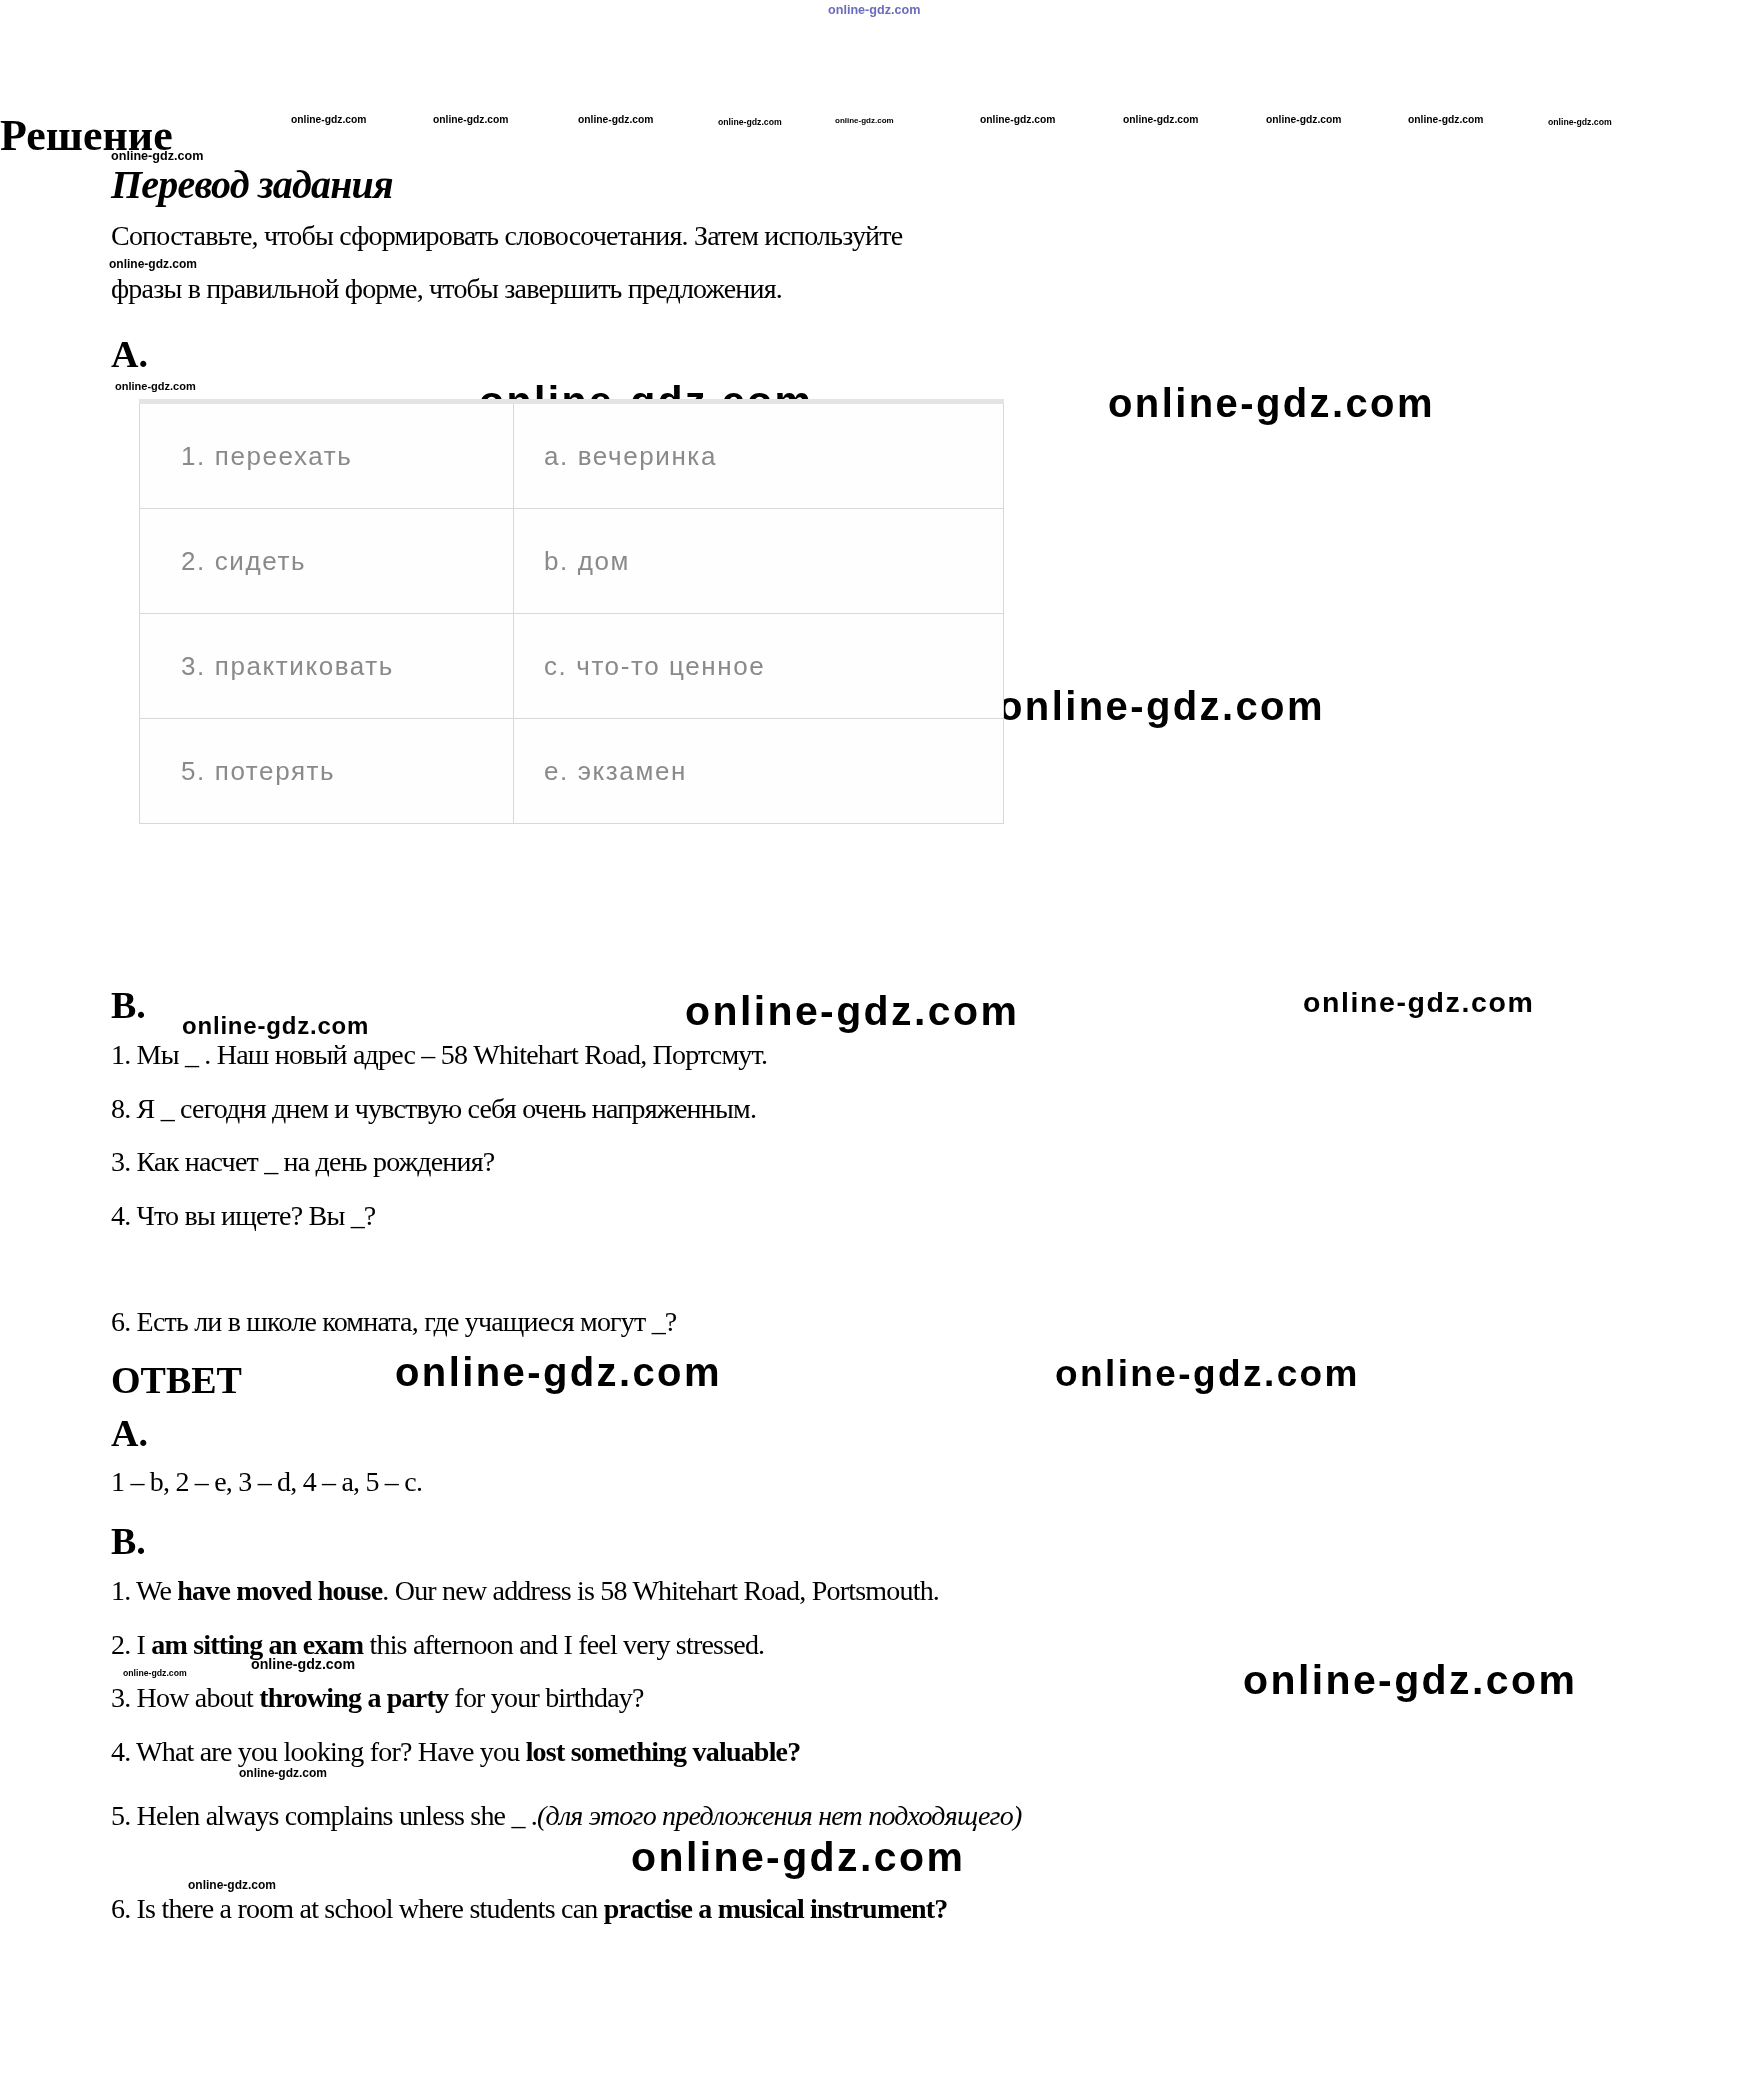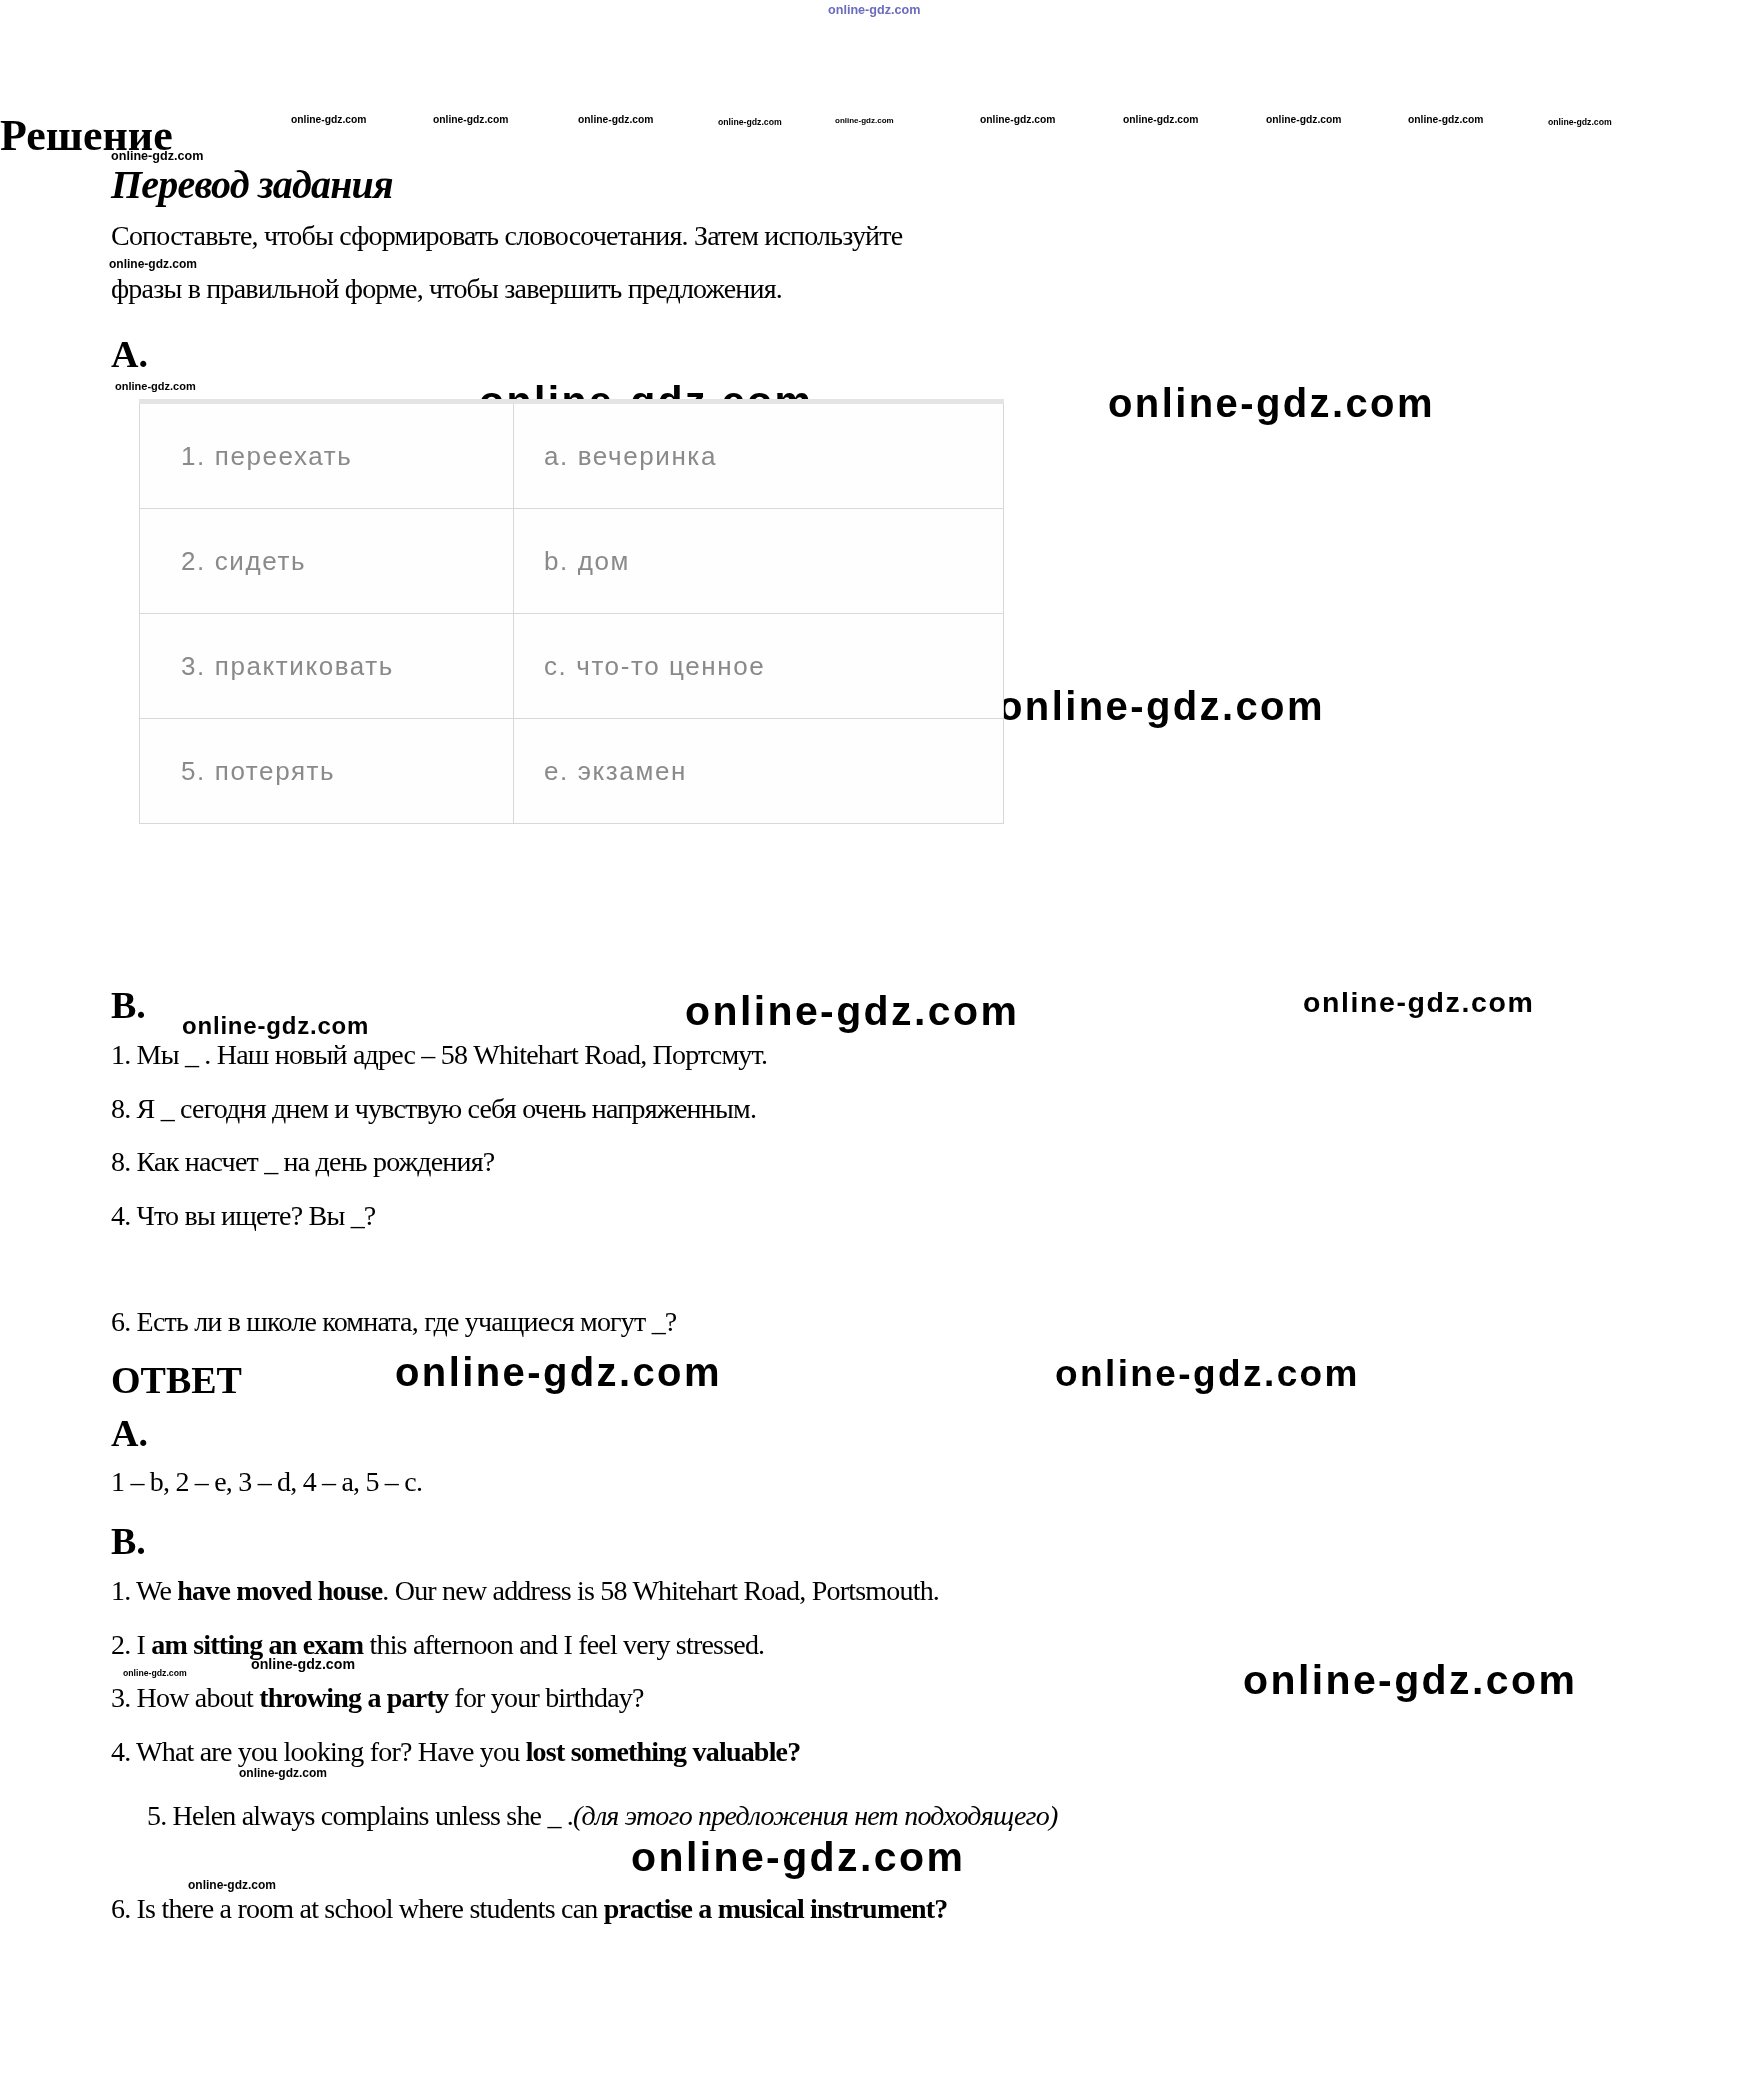--- a/index.html
+++ b/index.html
@@ -47,21 +47,21 @@
   .sec{font-weight:700;font-size:38px;letter-spacing:0;}
   #sec-a1{top:334px}
   #sec-b1{top:985px}
   #tb0{top:1040px} #tb1{top:1094px} #tb2{top:1147px}
   #tb3{top:1201px} #tb4{top:1254px} #tb5{top:1307px}
   #answer-heading{top:1360px}
   #sec-a2{top:1413px}
   #matches{top:1467px}
   #sec-b2{top:1521px}
   #ab0{top:1576px} #ab1{top:1630px} #ab2{top:1683px} #ab3{top:1737px}
-  #ab4{top:1790px;white-space:normal;width:1613px;line-height:52px;margin-left:36px;}
+  #ab4{top:1790px;white-space:normal;width:1613px;line-height:52px;}
   #ab5{top:1894px}
 
   
   #match-table{position:absolute;left:139px;top:399px;width:865px;
        border-collapse:collapse;table-layout:fixed;background:#fefefe;
        border:0.8px solid #d2d2d2;border-top:5.5px solid #e4e4e4;
        font-family:"Liberation Sans",sans-serif;color:#8a8a8a;
        font-size:26px;letter-spacing:1.6px;}
   #match-table td{border:0.8px solid #d8d8d8;height:104px;vertical-align:middle;padding:0;}
   #match-table td.c1{width:332px;padding-left:41px;}
@@ -125,21 +125,21 @@
       <tr>
         <td class="c1">5. потерять</td>
         <td class="c2">e. экзамен</td>
       </tr>
     </tbody>
   </table>
 
   <div class="txt sec" id="sec-b1">В.</div>
   <div class="txt" id="tb0">1. Мы _ . Наш новый адрес – 58 Whitehart Road, Портсмут.</div>
   <div class="txt" id="tb1">8. Я _ сегодня днем и чувствую себя очень напряженным.</div>
-  <div class="txt" id="tb2">8. Как насчет _ на день рождения?</div>
+  <div class="txt" id="tb2">3. Как насчет _ на день рождения?</div>
   <div class="txt" id="tb3">4. Что вы ищете? Вы _?</div>
   <div class="txt" id="tb5">6. Есть ли в школе комната, где учащиеся могут _?</div>
 
   <div class="txt sec" id="answer-heading">ОТВЕТ</div>
   <div class="txt sec" id="sec-a2">А.</div>
   <div class="txt" id="matches">1 – b, 2 – e, 3 – d, 4 – a, 5 – c.</div>
   <div class="txt sec" id="sec-b2">В.</div>
 
   <div class="txt" id="ab0">
     <span>1. We </span><span class="bold">have moved house</span><span>. Our new address is 58 Whitehart Road, Portsmouth.</span>

